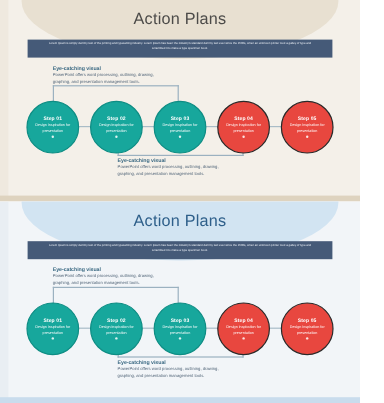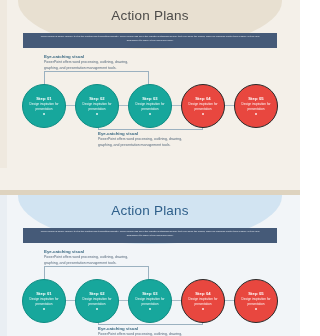--- a/index.html
+++ b/index.html
@@ -2,21 +2,21 @@
 <html><head>
 <meta charset="utf-8">
 <style>
   html,body{margin:0;padding:0;}
   body{
     width:300px;height:336px;overflow:hidden;
     font-family:"Liberation Sans", sans-serif;
     background:#ffffff;
   }
   .slide{
-    position:relative;width:300px;height:195px;overflow:hidden;
+    position:relative;width:300px;height:168px;overflow:hidden;
   }
   
   .slide.cream{background:#f4f0e9;}
   .slide.cream .edge-left{
     position:absolute;left:0;top:0;width:7px;height:168px;
     background:#efe9df;
   }
   .slide.cream .header-arc{
     position:absolute;left:18px;top:-96px;width:264px;height:145px;
     background:#e8e0d1;

